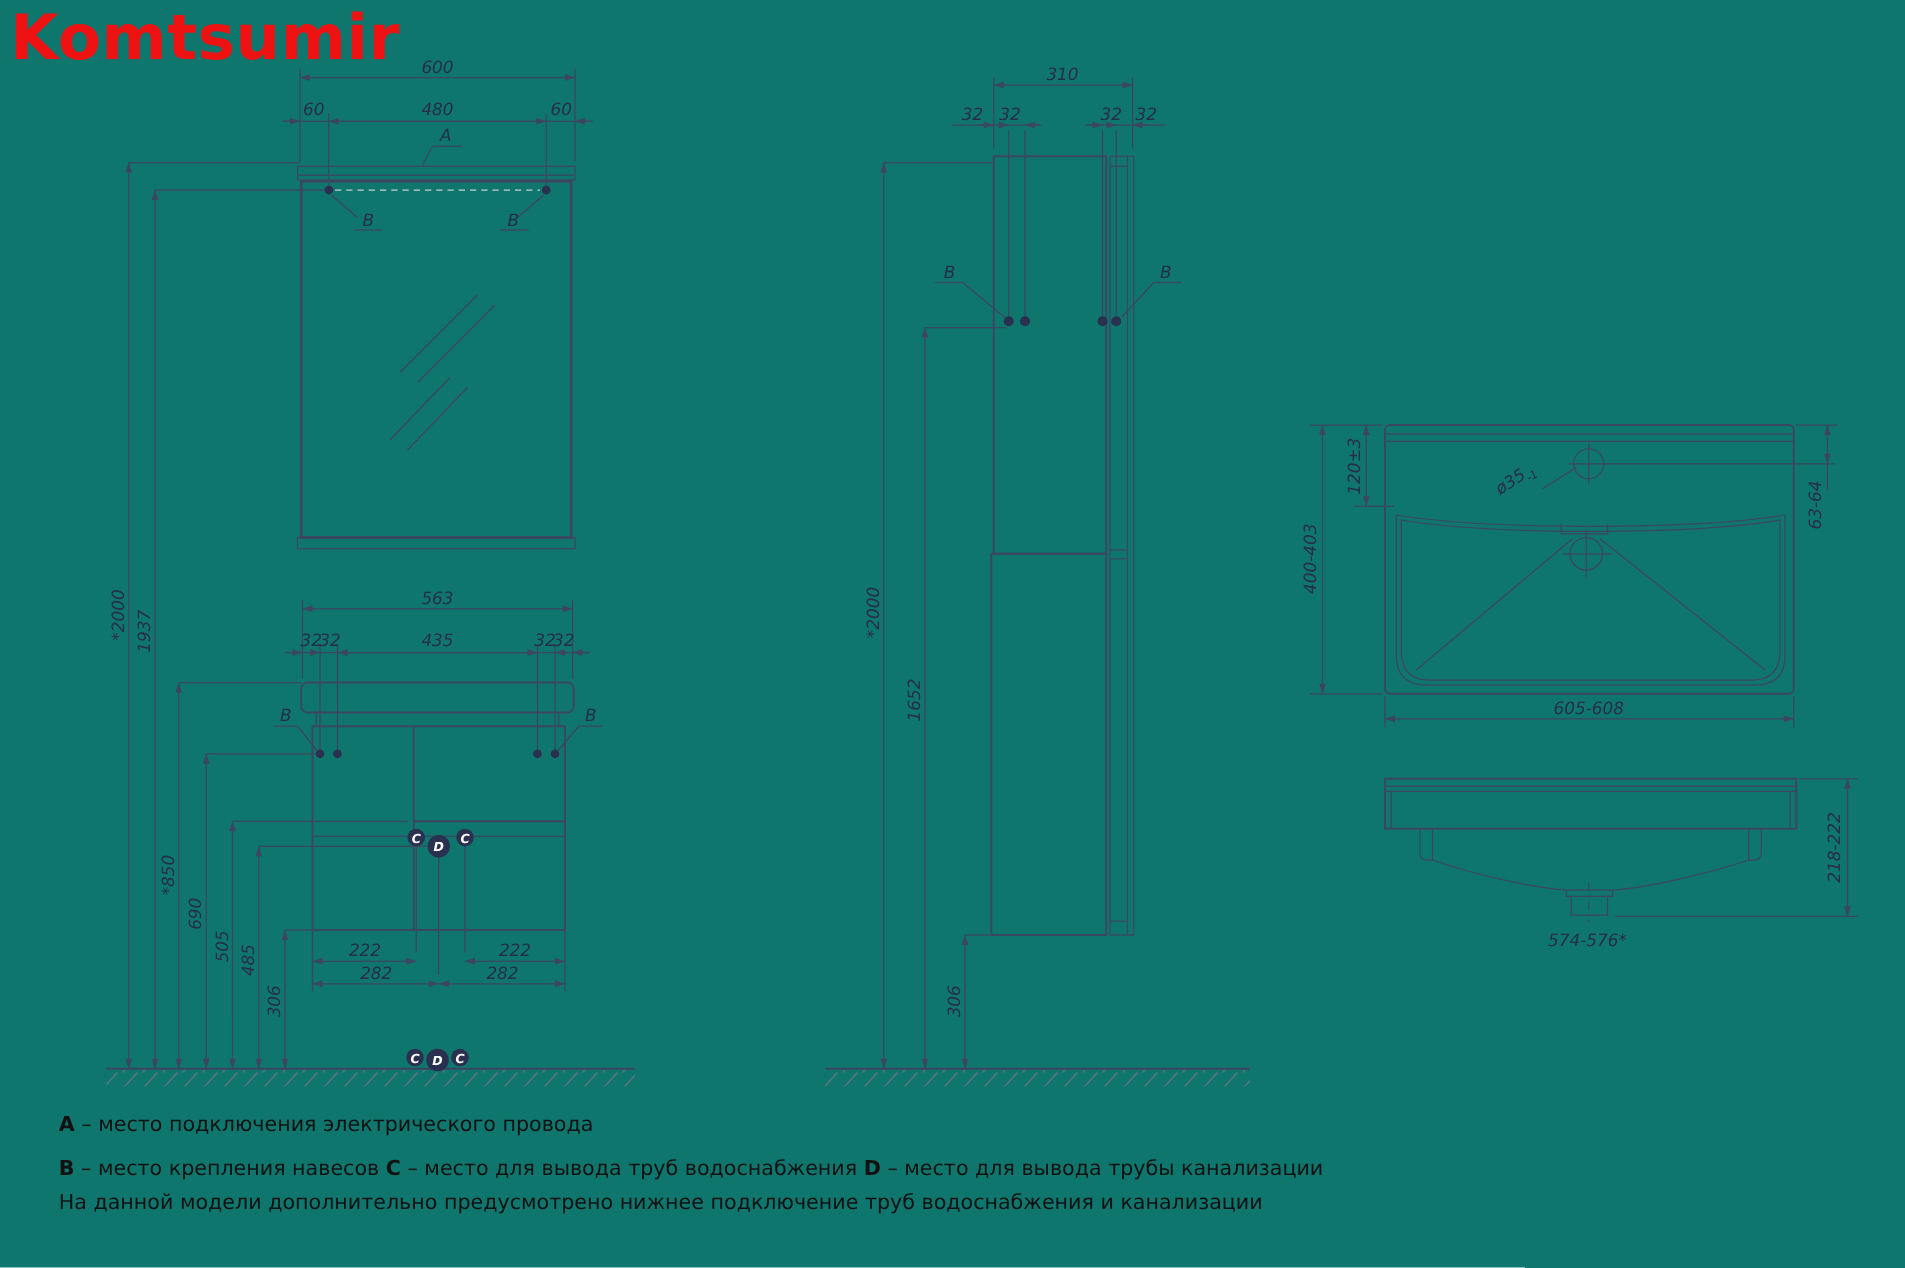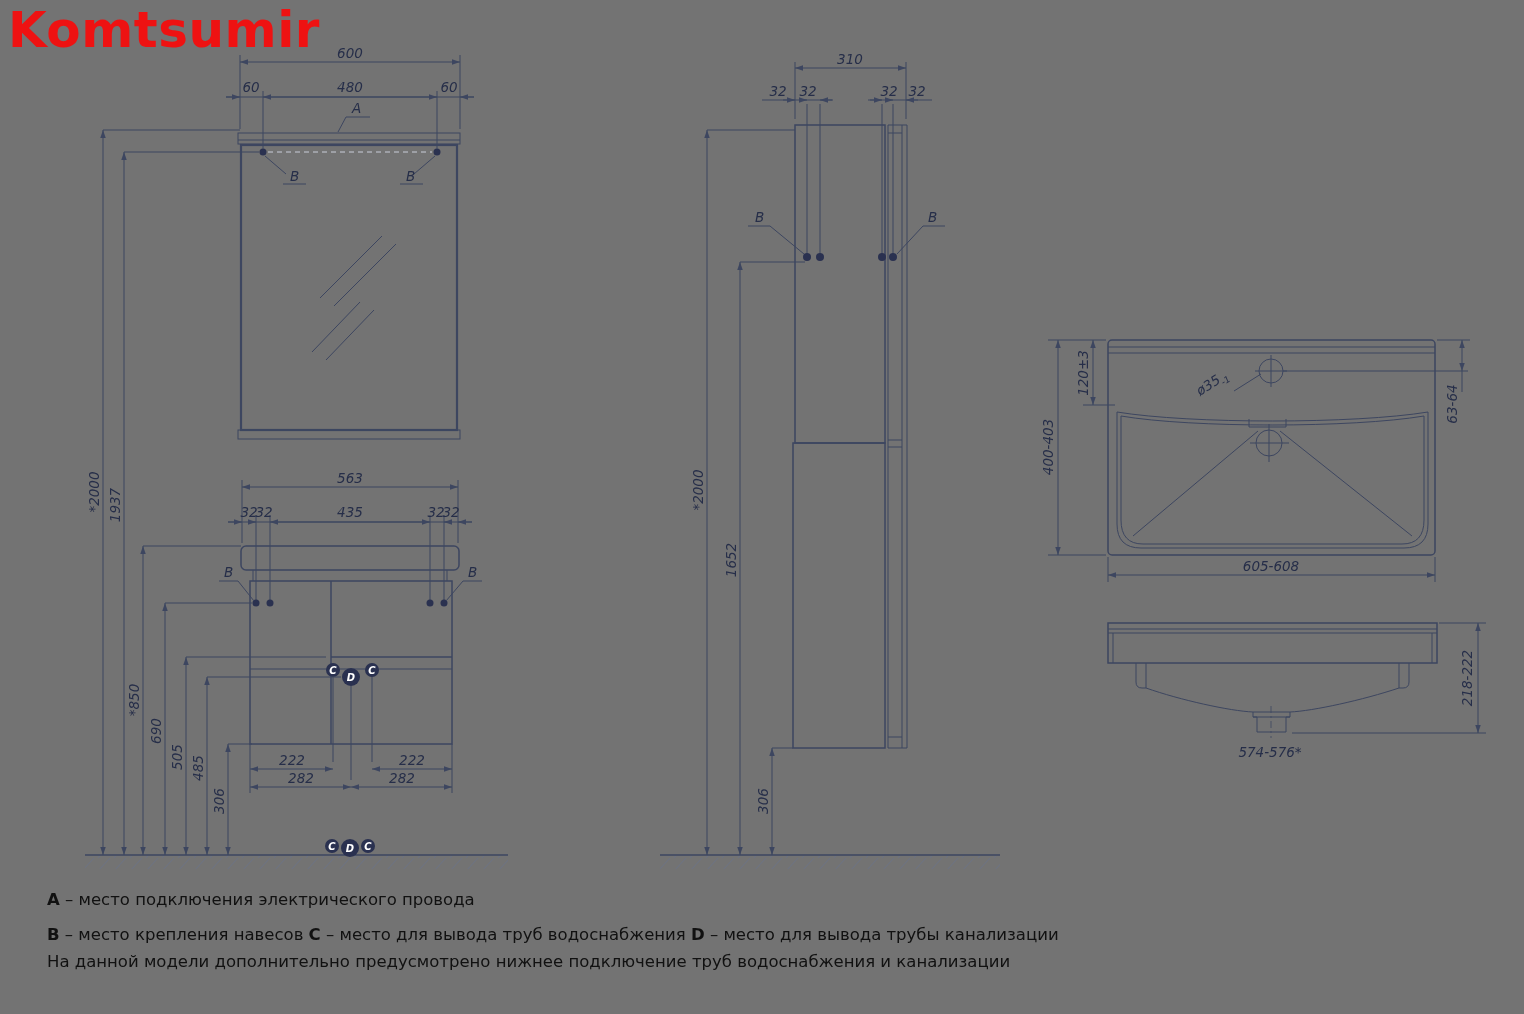--- a/index.html
+++ b/index.html
@@ -1,16 +1,16 @@
 <!DOCTYPE html>
 <html><head>
 <meta charset="utf-8">
 <style>
   html,body{margin:0;padding:0;background:#ffffff;}
-  .page{position:relative;width:1524px;height:1014px;background:#737373;overflow:hidden;}
+  .page{position:relative;width:1524px;height:1014px;background:#0f766e;overflow:hidden;}
   svg text{font-family:"DejaVu Sans","Liberation Sans",sans-serif;}
   .ln{stroke:#3d4660;stroke-width:1;fill:none;}
   .thk{stroke-width:2.2;}
   .md{stroke-width:1.5;}
   .dsh{stroke:#c9cdd9;stroke-width:1;stroke-dasharray:5 4;fill:none;}
   .ctr{stroke:#3d4660;stroke-width:0.8;stroke-dasharray:7 3 2 3;fill:none;}
   .dt{font-size:13.5px;font-style:italic;fill:#262e49;}
   .mid{text-anchor:middle;}
   .mk{fill:#2a3150;stroke:none;}
   .mkt{fill:#ffffff;font-size:10px;font-style:italic;font-weight:bold;text-anchor:middle;}

